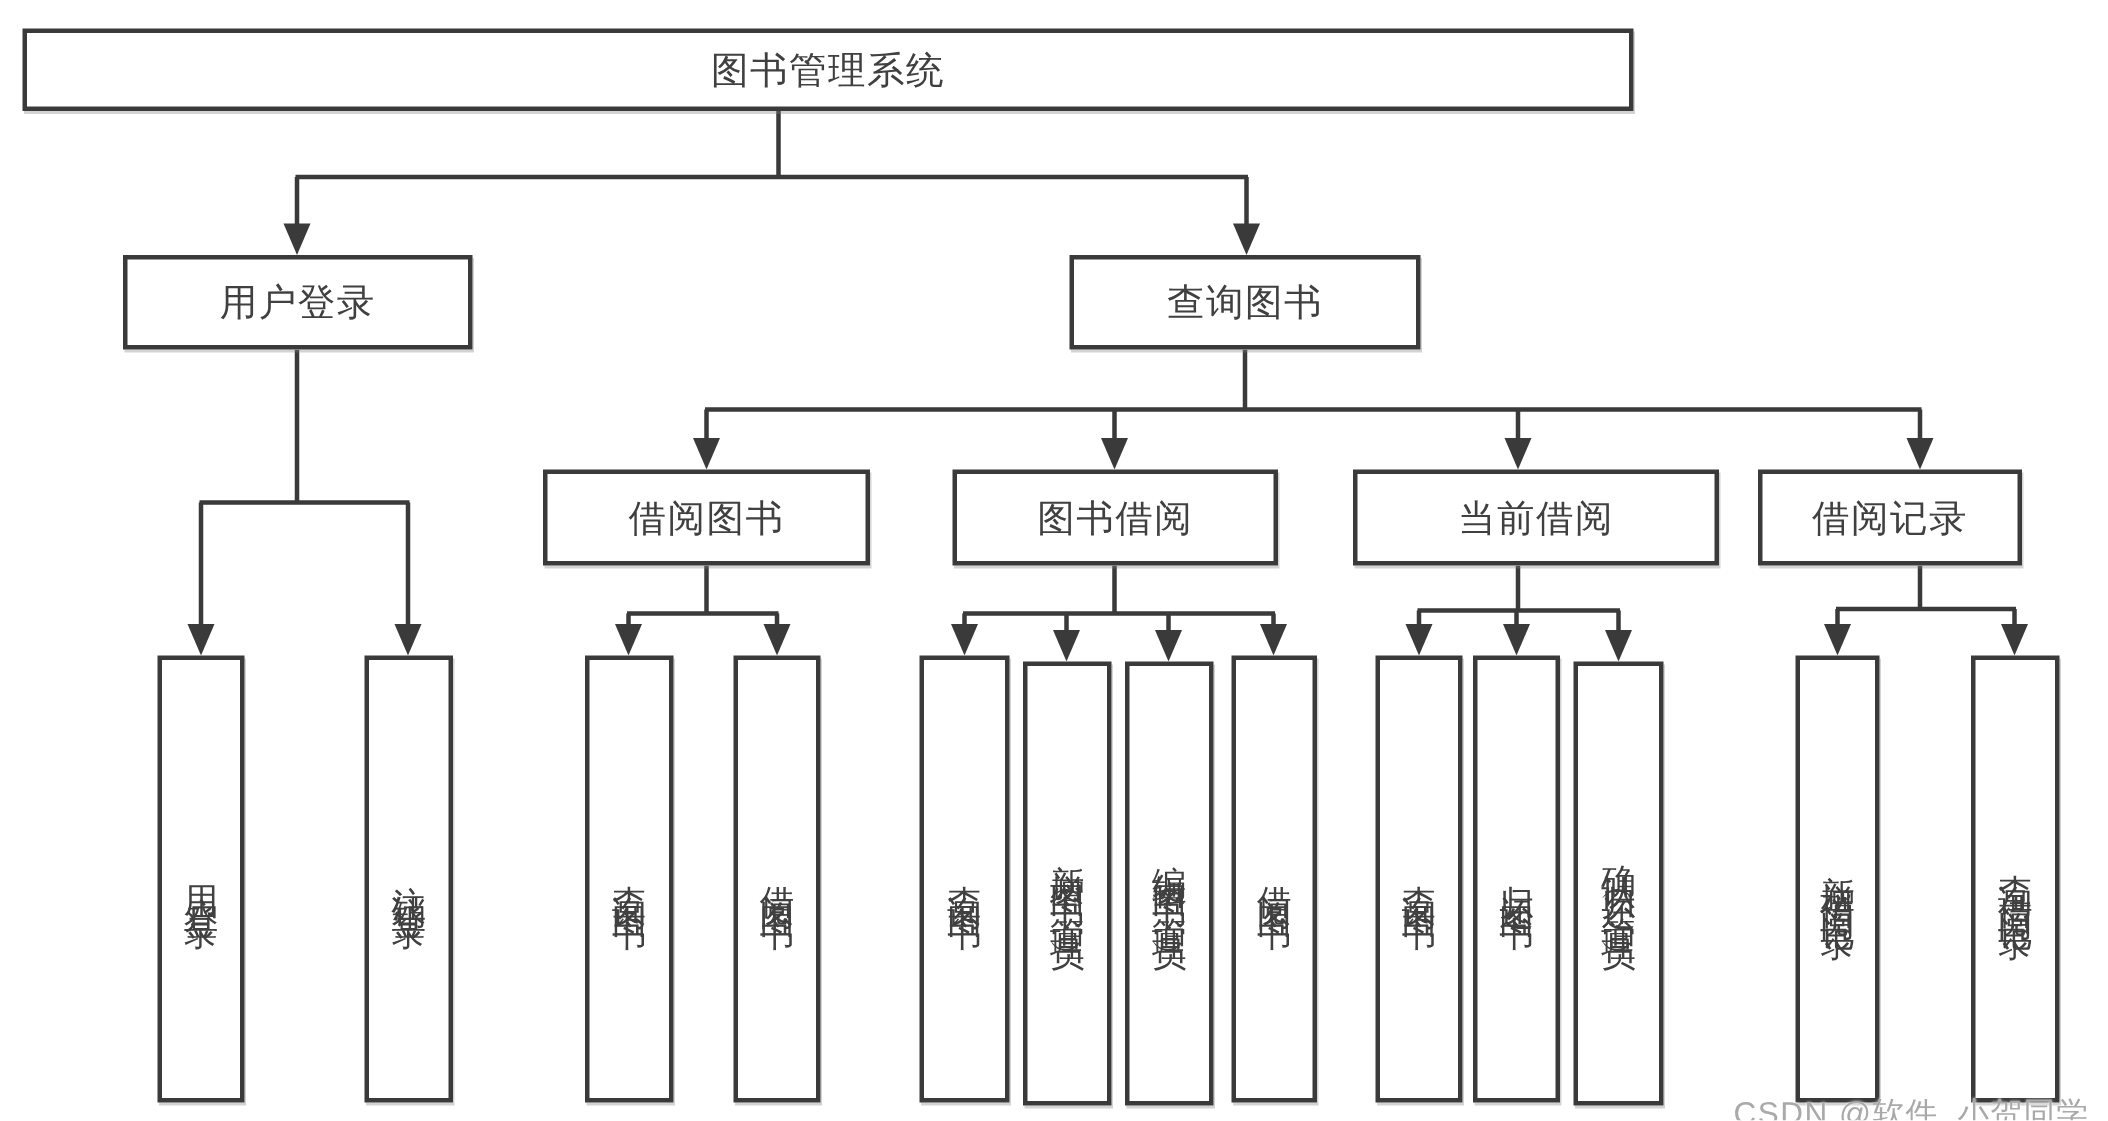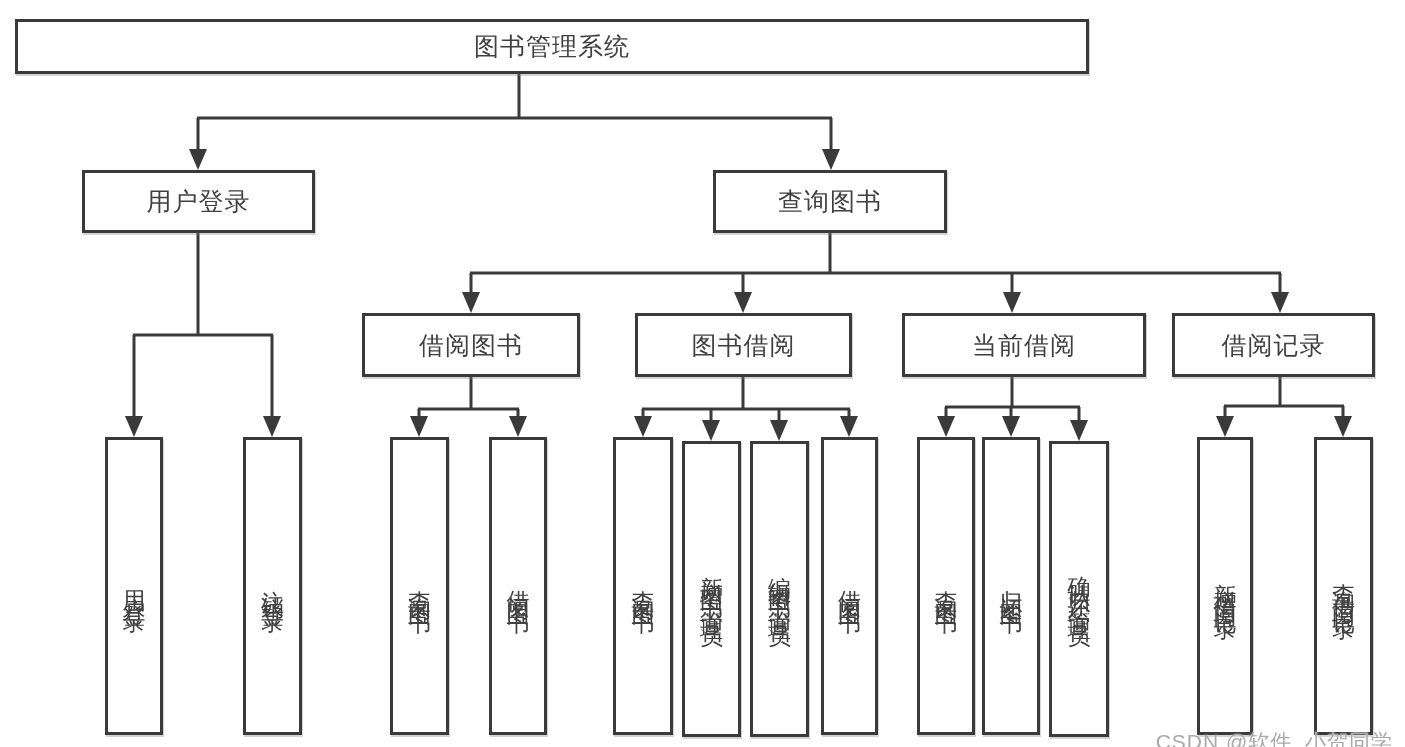--- a/index.html
+++ b/index.html
@@ -117,21 +117,21 @@
 
   <div class="node h" style="left:362px; top:313px; width:218px; height:64px;">
     <span>借阅图书</span>
   </div>
   <div class="node h" style="left:635px; top:313px; width:217px; height:64px;">
     <span>图书借阅</span>
   </div>
   <div class="node h" style="left:902px; top:313px; width:244px; height:64px;">
     <span>当前借阅</span>
   </div>
-  <div class="node h" style="left:1172px; top:313px; width:203px; height:64px;">
+  <div class="node h" style="left:1172px; top:313px; width:176px; height:64px;">
     <span>借阅记录</span>
   </div>
 
   <div class="node v" style="left:105px; top:437px; width:58px; height:298px;">
     <span>用户登录</span>
   </div>
   <div class="node v" style="left:243px; top:437px; width:59px; height:298px;">
     <span>注销登录</span>
   </div>
 

